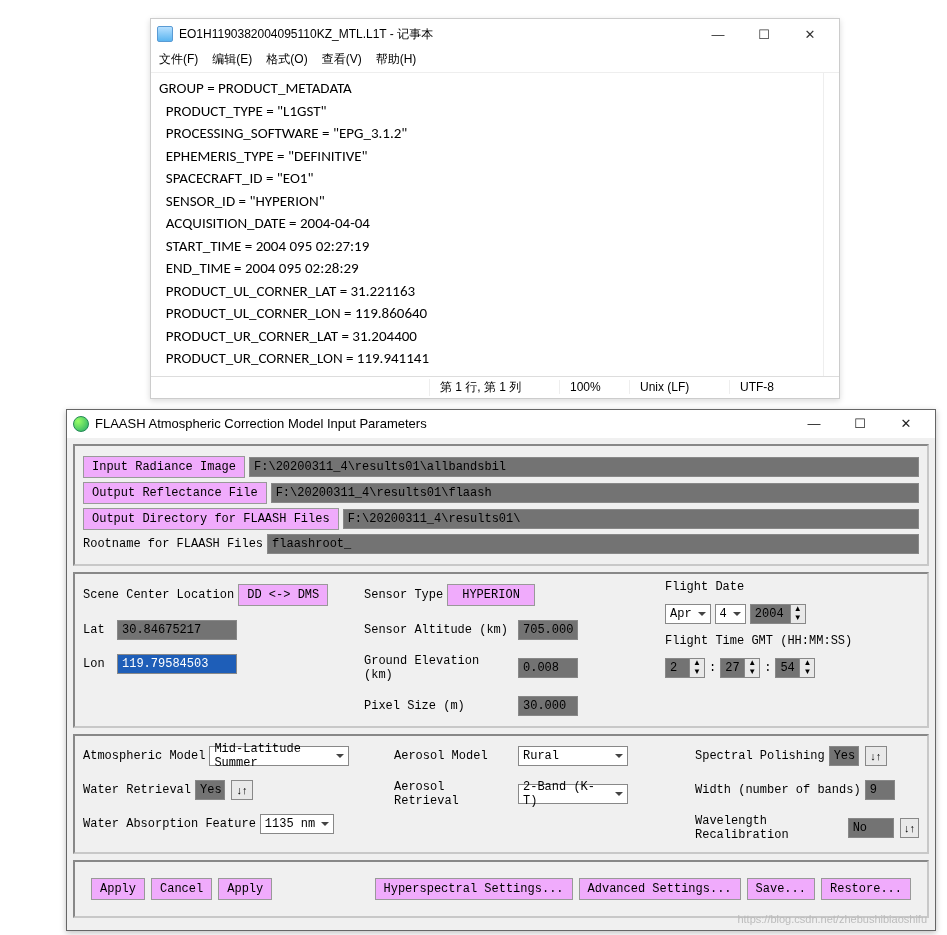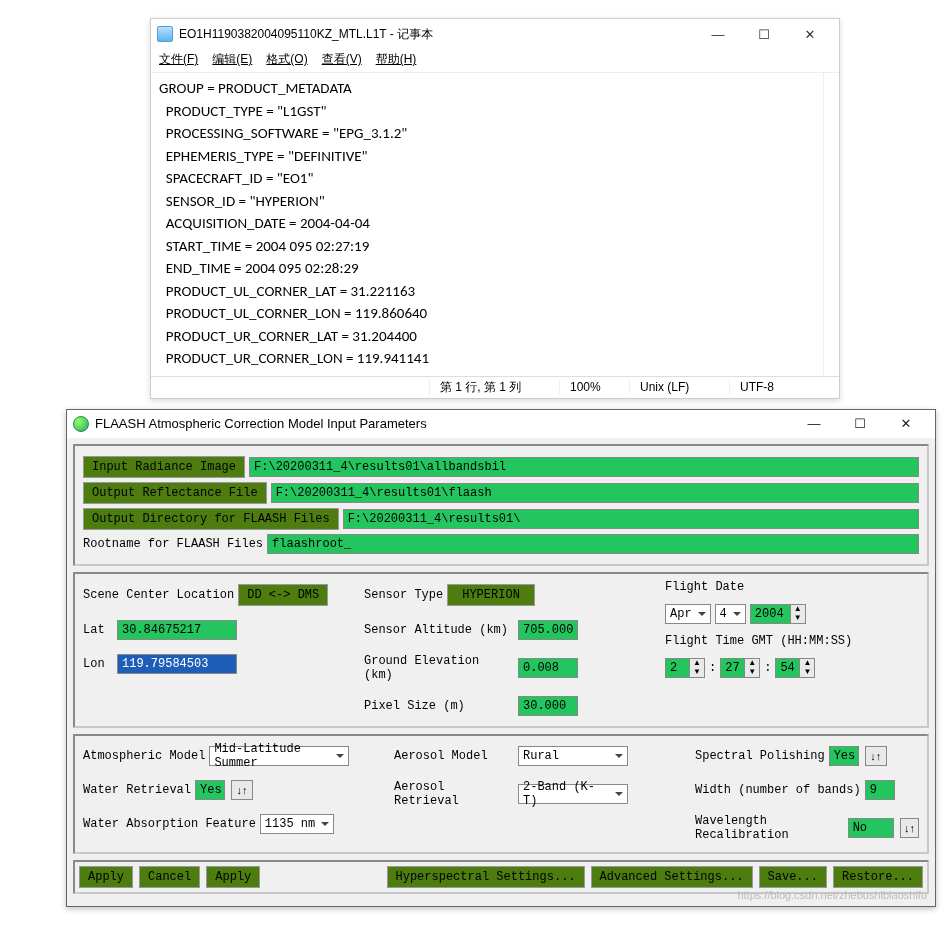--- a/index.html
+++ b/index.html
@@ -26,21 +26,21 @@
   }
   .np-icon {
     width: 16px; height: 16px;
     background: linear-gradient(#b7e0ff,#5bb5f0);
     border: 1px solid #5a9bd4; border-radius: 2px;
     margin-right: 6px;
   }
   .np-title { flex: 1; }
   .np-ctrls { display: flex; }
   .np-ctrl { width: 46px; height: 28px; display:flex; align-items:center; justify-content:center; font-size:13px; color:#333;}
-  .np-menu { display:flex; gap:14px; padding: 2px 8px 4px; font-size:12px; border-bottom:1px solid #eee;text-decoration:underline;}
+  .np-menu { display:flex; gap:14px; padding: 2px 8px 4px; font-size:12px; border-bottom:1px solid #eee;}
   .np-body { padding: 4px 8px 6px; font-size:15px; line-height:1.5; white-space:pre; font-family:"Calibri","Microsoft YaHei",sans-serif;}
   .np-status{ display:flex; border-top:1px solid #ddd; font-size:12px; height:22px; align-items:center;}
   .np-st-cell{ padding:0 10px; border-left:1px solid #eee;}
   .np-st-first{flex:1;}
   .np-scroll{ width:16px; border-left:1px solid #eee;}
 
   
   .fl-win {
     width: 870px;
     margin: 8px 0 10px 66px;
@@ -62,26 +62,26 @@
   .fl-title{flex:1;}
   .fl-ctrls{display:flex;}
   .fl-ctrl{width:46px;height:26px;display:flex;align-items:center;justify-content:center;font-size:13px;color:#222;}
   .fl-body{padding:6px;}
   .panel{ border:2px solid #c8c8c8; border-top-color:#888;border-left-color:#888; padding:6px 8px; margin-bottom:6px; background:#f0f0f0;}
   .row{display:flex;align-items:center;margin:4px 0;gap:4px;}
   .mono{font-family:"Courier New",monospace;font-size:12px;}
   .btn{
     display:inline-flex;align-items:center;justify-content:center;
     padding:2px 8px;height:22px;
-    background:#4d7c0f;border:1px solid #999;
+    background:#f0abfc;border:1px solid #999;
     font-family:"Courier New",monospace;font-size:12px;
     white-space:nowrap;
   }
   .inp{
-    background:#22c55e;border:1px solid #888;
+    background:#737373;border:1px solid #888;
     padding:2px 4px;height:20px;
     font-family:"Courier New",monospace;font-size:12px;
   }
   .inp.sel{background:#1e5eb8;color:#fff;}
   .sel-cb{
     background:#fff;border:1px solid #888;
     padding:1px 18px 1px 4px;height:20px;
     font-family:"Courier New",monospace;font-size:12px;
     position:relative;display:inline-flex;align-items:center;
   }
@@ -94,21 +94,21 @@
   .spin-btns{display:flex;flex-direction:column;border:1px solid #888;}
   .spin-btns span{width:14px;height:9px;background:#e9e9e9;display:flex;align-items:center;justify-content:center;font-size:8px;line-height:8px;}
   .tog-arrows{
     display:inline-flex;align-items:center;justify-content:center;
     width:22px;height:20px;border:1px solid #888;background:#e9e9e9;
     font-size:11px;margin-left:2px;
   }
   .grid3{display:flex;gap:31px;}
   .col{display:flex;flex-direction:column;gap:6px;}
   .lbl{font-family:"Courier New",monospace;font-size:12px;}
-  .actions{display:flex;justify-content:space-between;align-items:center;padding:4px;}
+  .actions{display:flex;justify-content:space-between;align-items:center;padding:16px;}
   .actions .left,.actions .right{display:flex;gap:6px;}
   .wm{position:absolute;right:20px;bottom:6px;color:#bbb;font-size:11px;pointer-events:none;}
   .flwrap{position:relative;}
 </style>
 </head>
 <body>
 
 <div class="np-win">
   <div class="np-titlebar">
     <span class="np-icon"></span>

